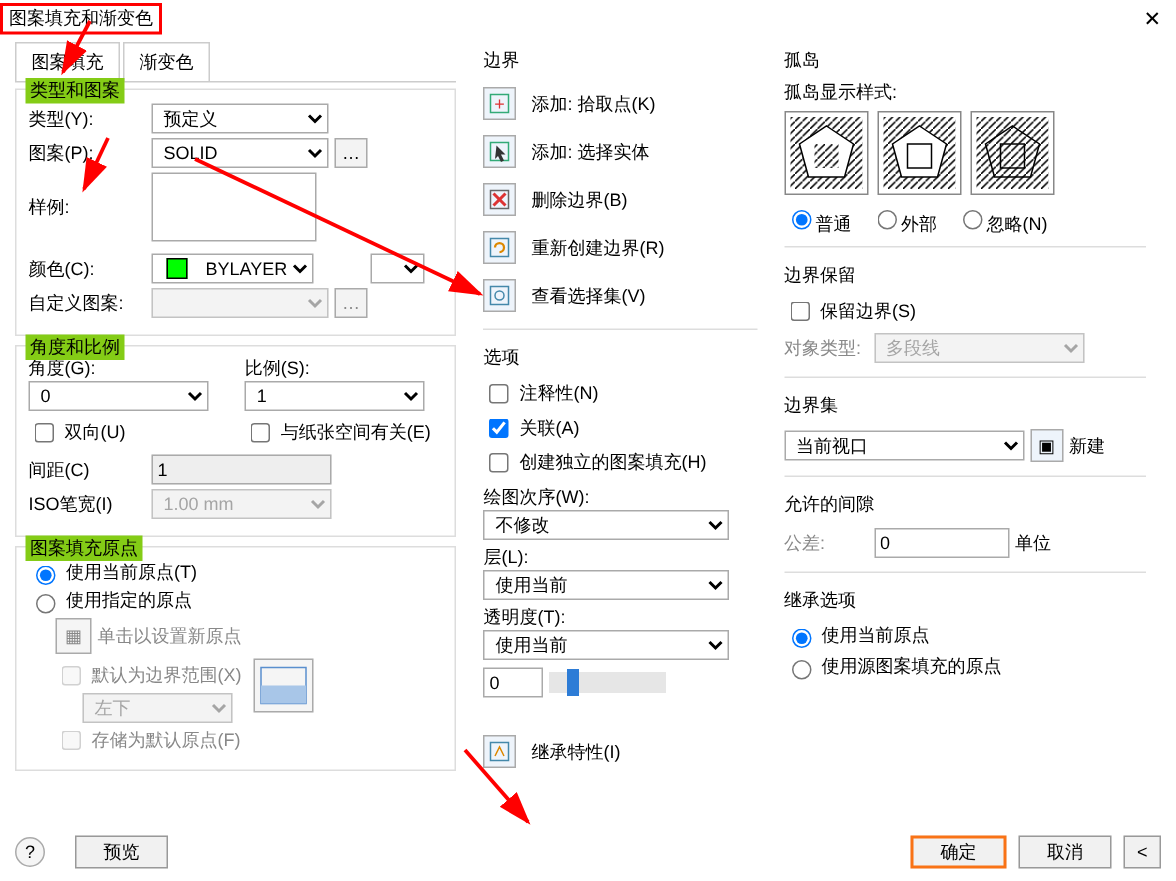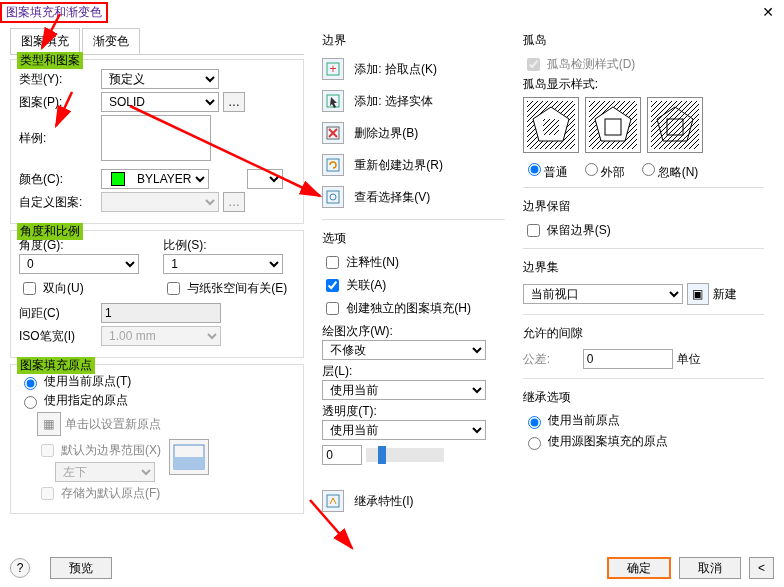--- a/index.html
+++ b/index.html
@@ -1,18 +1,18 @@
 <!DOCTYPE html>
 <html><head>
 <meta charset="utf-8">
 <style>
 * { box-sizing: border-box; font-family: "Microsoft YaHei", SimSun, sans-serif; font-size: 12px; }
 body { margin: 0; background: #fff; width: 784px; height: 587px; position: relative; overflow: hidden; }
 .titlebar { height: 24px; display: flex; align-items: center; }
-.title-hl { background: #fff; border: 2px solid #f00; padding: 0 4px; color: #4c1d95; }
+.title-hl { background: #fff; border: 2px solid #f00; padding: 0 4px; color: #000000; }
 .close-x { position: absolute; right: 10px; top: 4px; font-size: 14px; }
 .content { display: flex; padding: 4px 20px 0 10px; gap: 18px; }
 .col { display: flex; flex-direction: column; }
 .col1 { width: 300px; }
 .col2 { width: 186px; }
 .col3 { width: 246px; }
 .tabs { display: flex; border-bottom: 1px solid #ccc; margin-bottom: 4px; }
 .tab { padding: 4px 10px; border: 1px solid #ccc; border-bottom: none; background: #fff; margin-right: 2px; cursor: pointer; }
 .tab.active { background: #fff; }
 .group { border: 1px solid #ddd; padding: 6px 8px 8px 8px; margin-bottom: 6px; position: relative; }
@@ -236,24 +236,20 @@
             <rect x="2" y="2" width="12" height="12" fill="none" stroke="#48a"></rect>
             <path d="M5 11 L8 5 L11 11" fill="none" stroke="#d80"></path>
           </svg>
         </span>
         <span>继承特性(I)</span>
       </div>
   </div>
 
   <div class="col col3">
     <div class="sec-title">孤岛</div>
-    <div class="checkbox-row disabled">
-        <input type="checkbox" checked="" disabled="" style="">
-        <span>孤岛检测样式(D)</span>
-      </div>
     <div>孤岛显示样式:</div>
     <div class="island-imgs">
       <div class="island-img">
           <svg width="52" height="52">
             <defs>
               <pattern id="h1" width="5" height="5" patternUnits="userSpaceOnUse">
                 <path d="M0 5 L5 0" stroke="#000"></path>
               </pattern>
             </defs>
             <rect x="2" y="2" width="48" height="48" fill="url(#h1)"></rect>
@@ -280,20 +276,24 @@
       <label><input type="radio" name="il" checked="" style=""><span>普通</span></label>
       <label><input type="radio" name="il" style=""><span>外部</span></label>
       <label><input type="radio" name="il" style=""><span>忽略(N)</span></label>
     </div>
     <hr class="sep">
     <div class="sec-title">边界保留</div>
     <div class="checkbox-row">
         <input type="checkbox" style="">
         <span>保留边界(S)</span>
       </div>
+    <div class="row">
+        <span class="label-s disabled">对象类型:</span>
+      <select disabled="" style="width:140px;background:#eee"><option>多段线</option></select>
+      </div>
     <hr class="sep">
     <div class="sec-title">边界集</div>
     <div class="row">
         <select style="width:160px"><option>当前视口</option></select>
       <span class="pick">▣</span>
       <span>新建</span>
       </div>
     <hr class="sep">
     <div class="sec-title">允许的间隙</div>
     <div class="row">

